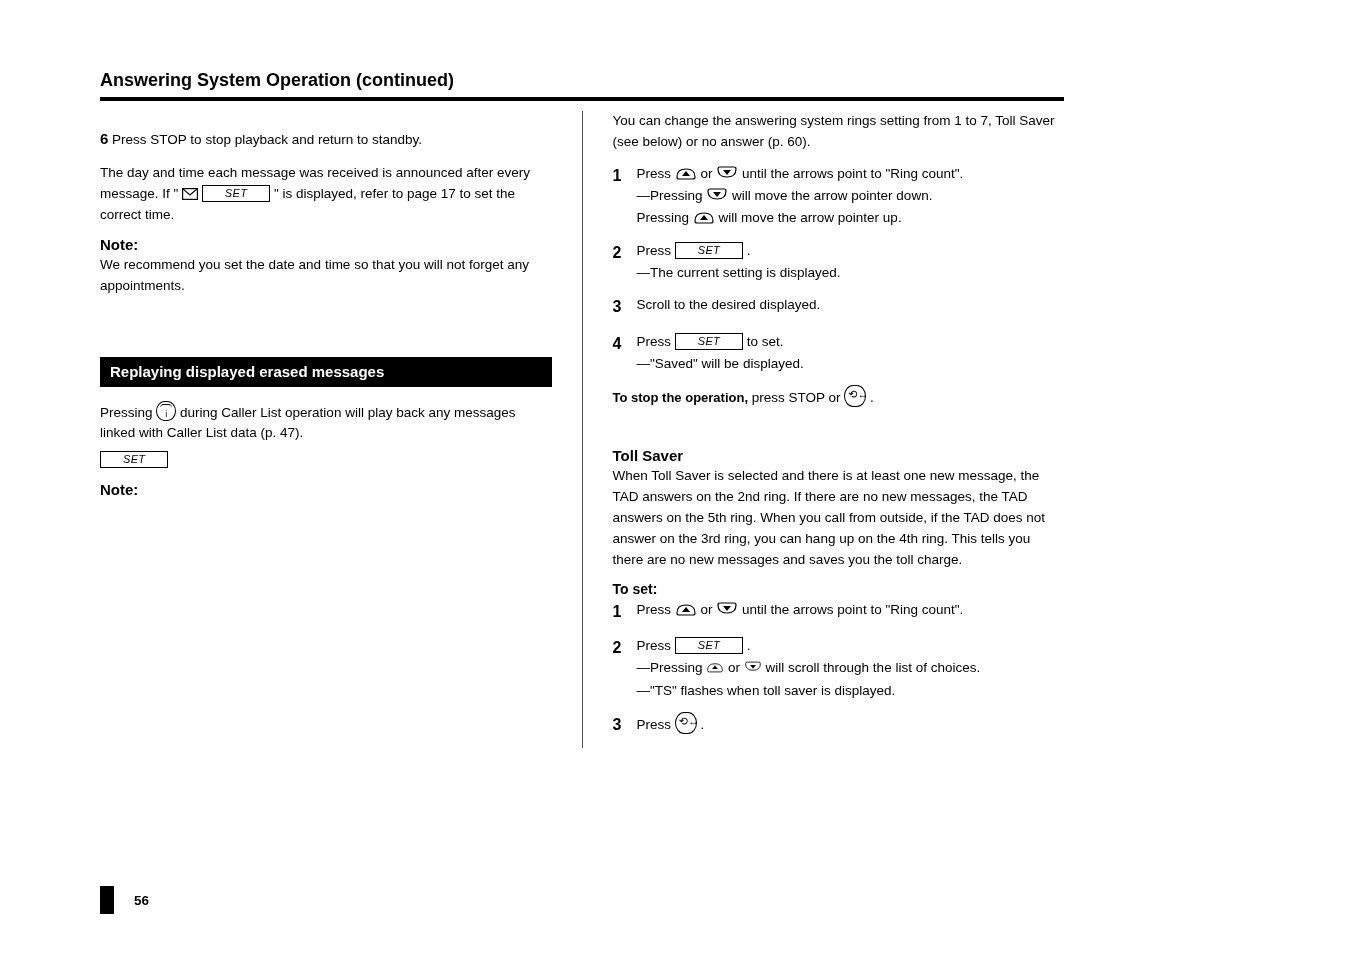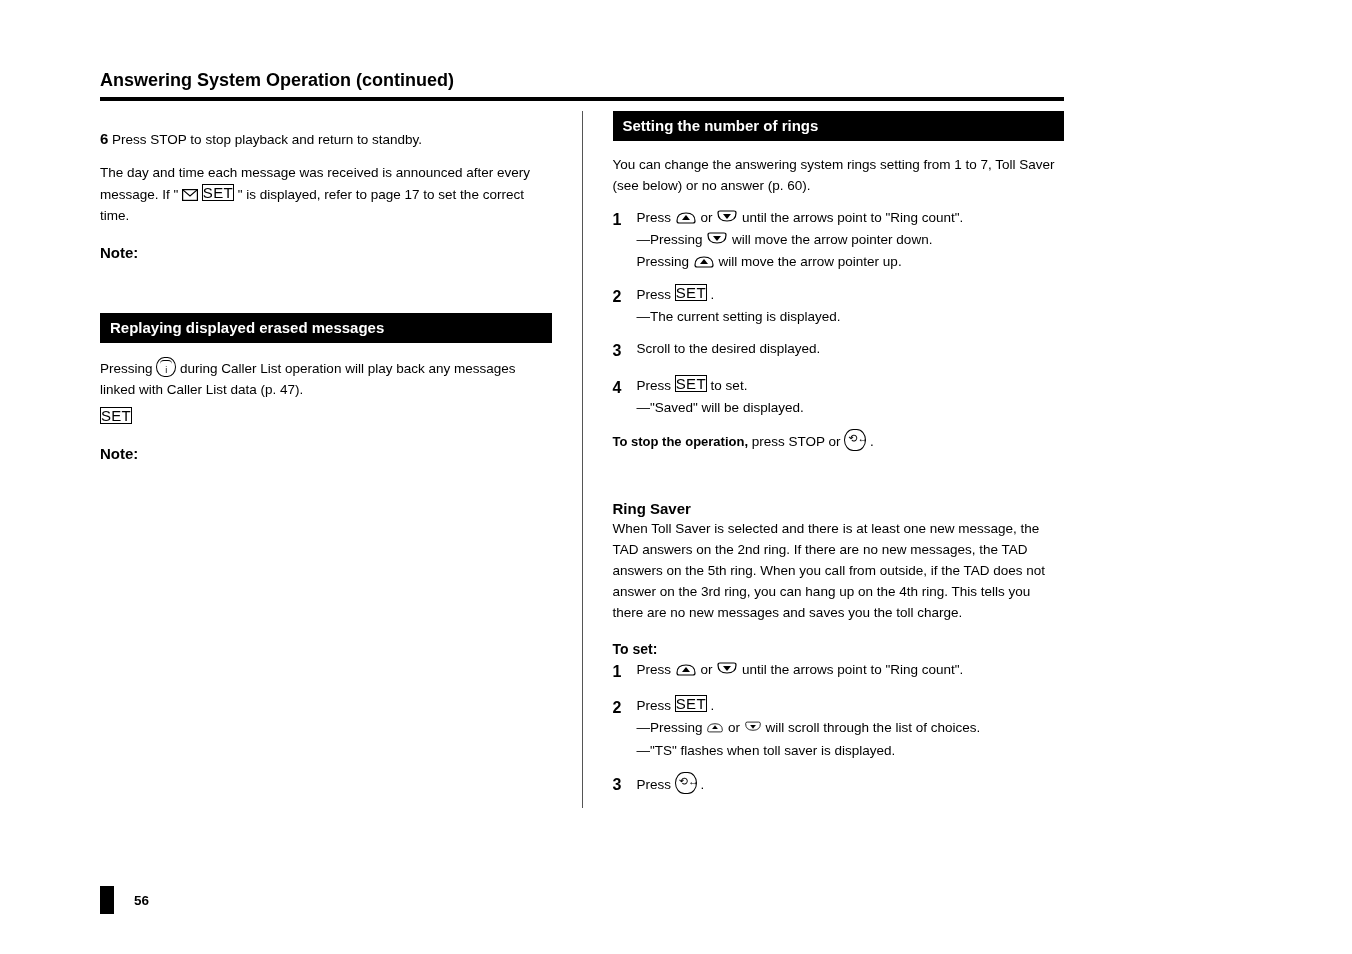--- a/index.html
+++ b/index.html
@@ -74,21 +74,21 @@
   .step-num {
     font-weight: 700;
     font-size: 16px;
     width: 24px;
     flex: 0 0 24px;
   }
   .step-body { flex: 1; }
   .note-label, .to-label, .sub-head {
     font-weight: 700;
     font-size: 15px;
-    margin-top: 17px;
+    margin-top: 8px;
     margin-bottom: 2px;
   }
   .note-body, .body-text {
     font-size: 13.5px;
     line-height: 1.55;
     margin-bottom: 10px;
   }
   
   .icon {
     display: inline-block;
@@ -99,26 +99,27 @@
     display: inline-block;
     vertical-align: -2px;
     width: 22px; height: 14px;
   }
   .triangle-up svg, .triangle-down svg { width: 22px; height: 14px; }
   .triangle-up-small svg, .triangle-down-small svg { width: 18px; height: 12px; }
   .envelope-icon svg { width: 16px; height: 12px; vertical-align: -1px;}
   .keycap {
     display: inline-block;
     border: 1.2px solid #000;
-    font-size: 15px;
-    padding: 0 0;
+    font-size: 11px;
+    padding: 0 22px;
     line-height: 15px;
     height: 15px;
     vertical-align: 1px;
     letter-spacing: 0.3px;
+    font-style: italic;
   }
   .softkey-i {
     display: inline-block;
     border: 1.2px solid #000;
     border-radius: 50% / 60%;
     width: 18px; height: 18px;
     position: relative;
     vertical-align: -4px;
   }
   .softkey-i::before {
@@ -193,20 +194,21 @@
           <svg viewBox="0 0 16 12">
               <rect x="0.6" y="0.6" width="14.8" height="10.8" fill="none" stroke="#000" stroke-width="1.2"></rect>
               <polyline points="0.6,0.6 8,7 15.4,0.6" fill="none" stroke="#000" stroke-width="1.2"></polyline>
             </svg>
         </span>
         <span class="keycap">SET</span>
         <span>" is displayed, refer to page 17 to set the correct time.</span>
       </div>
 
       <div class="note-label">Note:</div>
+      <div class="note-body">We recommend you set the date and time so that you will not forget any appointments.</div>
 
       <div style="height:28px;"></div>
 
       <div class="black-band">Replaying displayed erased messages</div>
 
       <div class="body-text">
         <span>Pressing </span>
         <span class="softkey-i"><span class="softkey-i-label">i</span></span>
         <span> during Caller List operation will play back any messages linked with Caller List data (p. 47).</span>
       </div>
@@ -214,21 +216,20 @@
       <div class="body-text" style="margin-top:-4px;">
         <span class="keycap">SET</span>
       </div>
 
       <div class="note-label">Note:</div>
 
     </div>
 
     <div class="col right">
 
-      <div class="black-band" style="margin-top:0;">Setting the number of rings</div>
 
       <div class="body-text">You can change the answering system rings setting from 1 to 7, Toll Saver (see below) or no answer (p. 60).</div>
 
       <ol class="step-list">
         <li>
           <span class="step-num">1</span>
           <span class="step-body">
             <span>Press </span>
             <span class="icon triangle-up">
               <svg viewBox="0 0 22 14">
@@ -292,21 +293,21 @@
 
       <div class="body-text">
         <span class="to-label" style="display:inline; font-size:13px;">To stop the operation,</span>
         <span> press STOP or </span>
         <span class="softkey-repeat"><span class="softkey-repeat-glyph">⟲↔</span></span>
         <span>.</span>
       </div>
 
       <div style="height:20px;"></div>
 
-      <div class="sub-head">Ring Saver</div>
+      <div class="sub-head">Toll Saver</div>
       <div class="body-text">When Toll Saver is selected and there is at least one new message, the TAD answers on the 2nd ring. If there are no new messages, the TAD answers on the 5th ring. When you call from outside, if the TAD does not answer on the 3rd ring, you can hang up on the 4th ring. This tells you there are no new messages and saves you the toll charge.</div>
 
       <div class="note-label" style="font-size:14px;">To set:</div>
 
       <ol class="step-list">
         <li>
           <span class="step-num">1</span>
           <span class="step-body">
             <span>Press </span>
             <span class="icon triangle-up">

